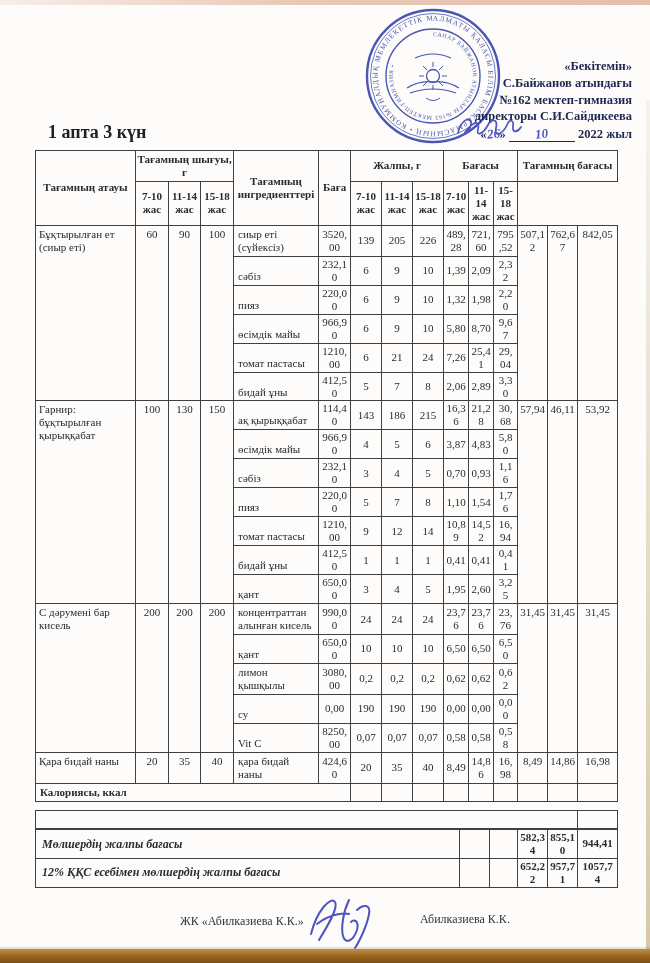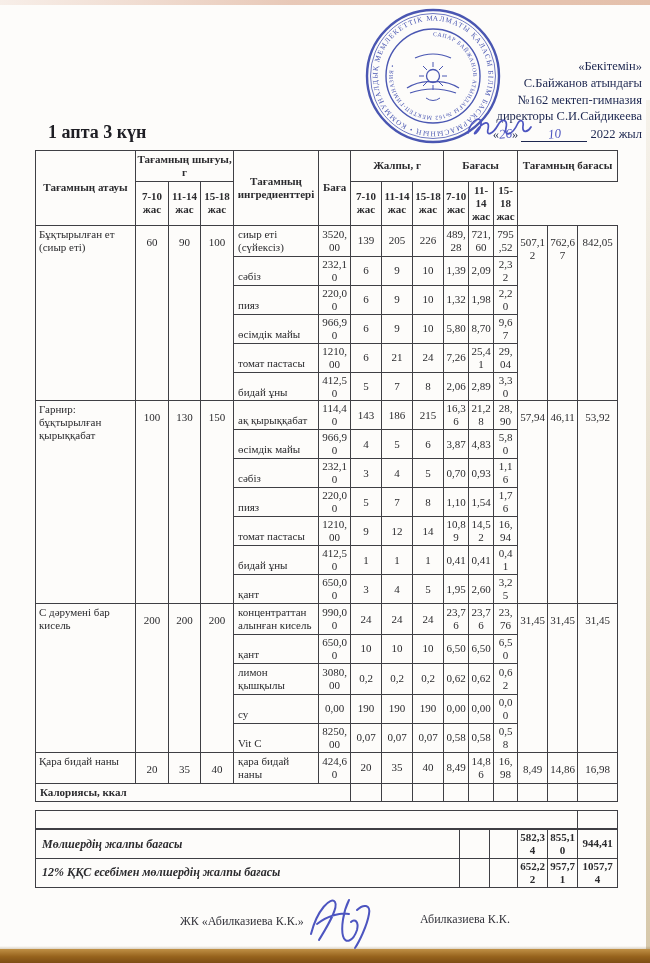--- a/index.html
+++ b/index.html
@@ -14,22 +14,22 @@
     background:linear-gradient(90deg,rgba(231,198,180,.25),rgba(231,198,180,.95) 45%,#e4c0ab);}
   .edge-right{position:absolute;right:0;top:100px;width:4px;height:850px;
     background:linear-gradient(180deg,rgba(205,187,150,.15),rgba(205,187,150,.8));}
   .edge-bottom{position:absolute;left:0;bottom:0;width:650px;height:14px;
     background:linear-gradient(180deg,#c09045,#96621c 55%,#7d4e15);}
   .edge-bottom-shadow{position:absolute;left:0;bottom:14px;width:650px;height:3px;
     background:linear-gradient(180deg,rgba(0,0,0,0),rgba(120,90,40,.25));}
 
   .stamp{position:absolute;left:363px;top:6px;width:140px;height:140px;opacity:.92;}
   .approval{
-    position:absolute;top:58px;right:8px;width:300px;
-    text-align:right;font-weight:normal;font-size:12.5px;line-height:1.34;
+    position:absolute;top:58px;right:18px;width:300px;
+    text-align:right;font-weight:bold;font-size:12.5px;line-height:1.34;
     color:#1d2750;
   }
   .approval .hw{
     font-style:italic;color:var(--signature-blue,#4d55c0);
     display:inline-block;transform:rotate(-6deg);font-size:13px;
   }
   .dateline{display:inline-block;min-width:66px;border-bottom:1px solid #1d2750;
     text-align:center;line-height:1;}
   .dir-sig{position:absolute;right:108px;top:52px;}
 
@@ -39,21 +39,21 @@
 
   table{border-collapse:collapse;table-layout:fixed;width:582px;}
   td,th{
     border:1px solid #3f3f44;font-size:11px;padding:1px 2px;
     text-align:center;vertical-align:middle;overflow-wrap:anywhere;
     line-height:1.18;font-weight:normal;
   }
   th.hc{font-weight:bold;padding:2px 1px;}
   td.name{text-align:left;vertical-align:top;padding:2px 3px;}
   td.num{}
-  td.top{vertical-align:top;padding-top:10px;}
+  td.top{vertical-align:top;padding-top:2px;}
   td.ing{text-align:left;vertical-align:bottom;padding:2px 4px;}
   td.kalori{text-align:left;font-weight:bold;padding:2px 4px;}
   .spacer-table{margin-top:8px;}
   .spacer-table td{height:15px;}
   .summary-table{}
   td.sum-label{text-align:left;font-weight:bold;font-style:italic;font-size:12px;padding:3px 6px;}
   td.sum-num{font-weight:bold;}
 
   .footer{
     position:relative;margin-top:14px;height:60px;font-size:12px;color:#33333a;
@@ -241,21 +241,21 @@
           <td rowspan="7" class="num top">100</td>
           <td rowspan="7" class="num top">130</td>
           <td rowspan="7" class="num top">150</td>
           <td class="ing">ақ қырыққабат</td>
           <td class="num">114,40</td>
           <td class="num">143</td>
           <td class="num">186</td>
           <td class="num">215</td>
           <td class="num">16,36</td>
           <td class="num">21,28</td>
-          <td class="num">28,90</td>
+          <td class="num">30,68</td>
           <td rowspan="7" class="num top">57,94</td>
           <td rowspan="7" class="num top">46,11</td>
           <td rowspan="7" class="num top">53,92</td>
         </tr>
         <tr>
           <td class="ing">өсімдік майы</td>
           <td class="num">966,90</td>
           <td class="num">4</td>
           <td class="num">5</td>
           <td class="num">6</td>

